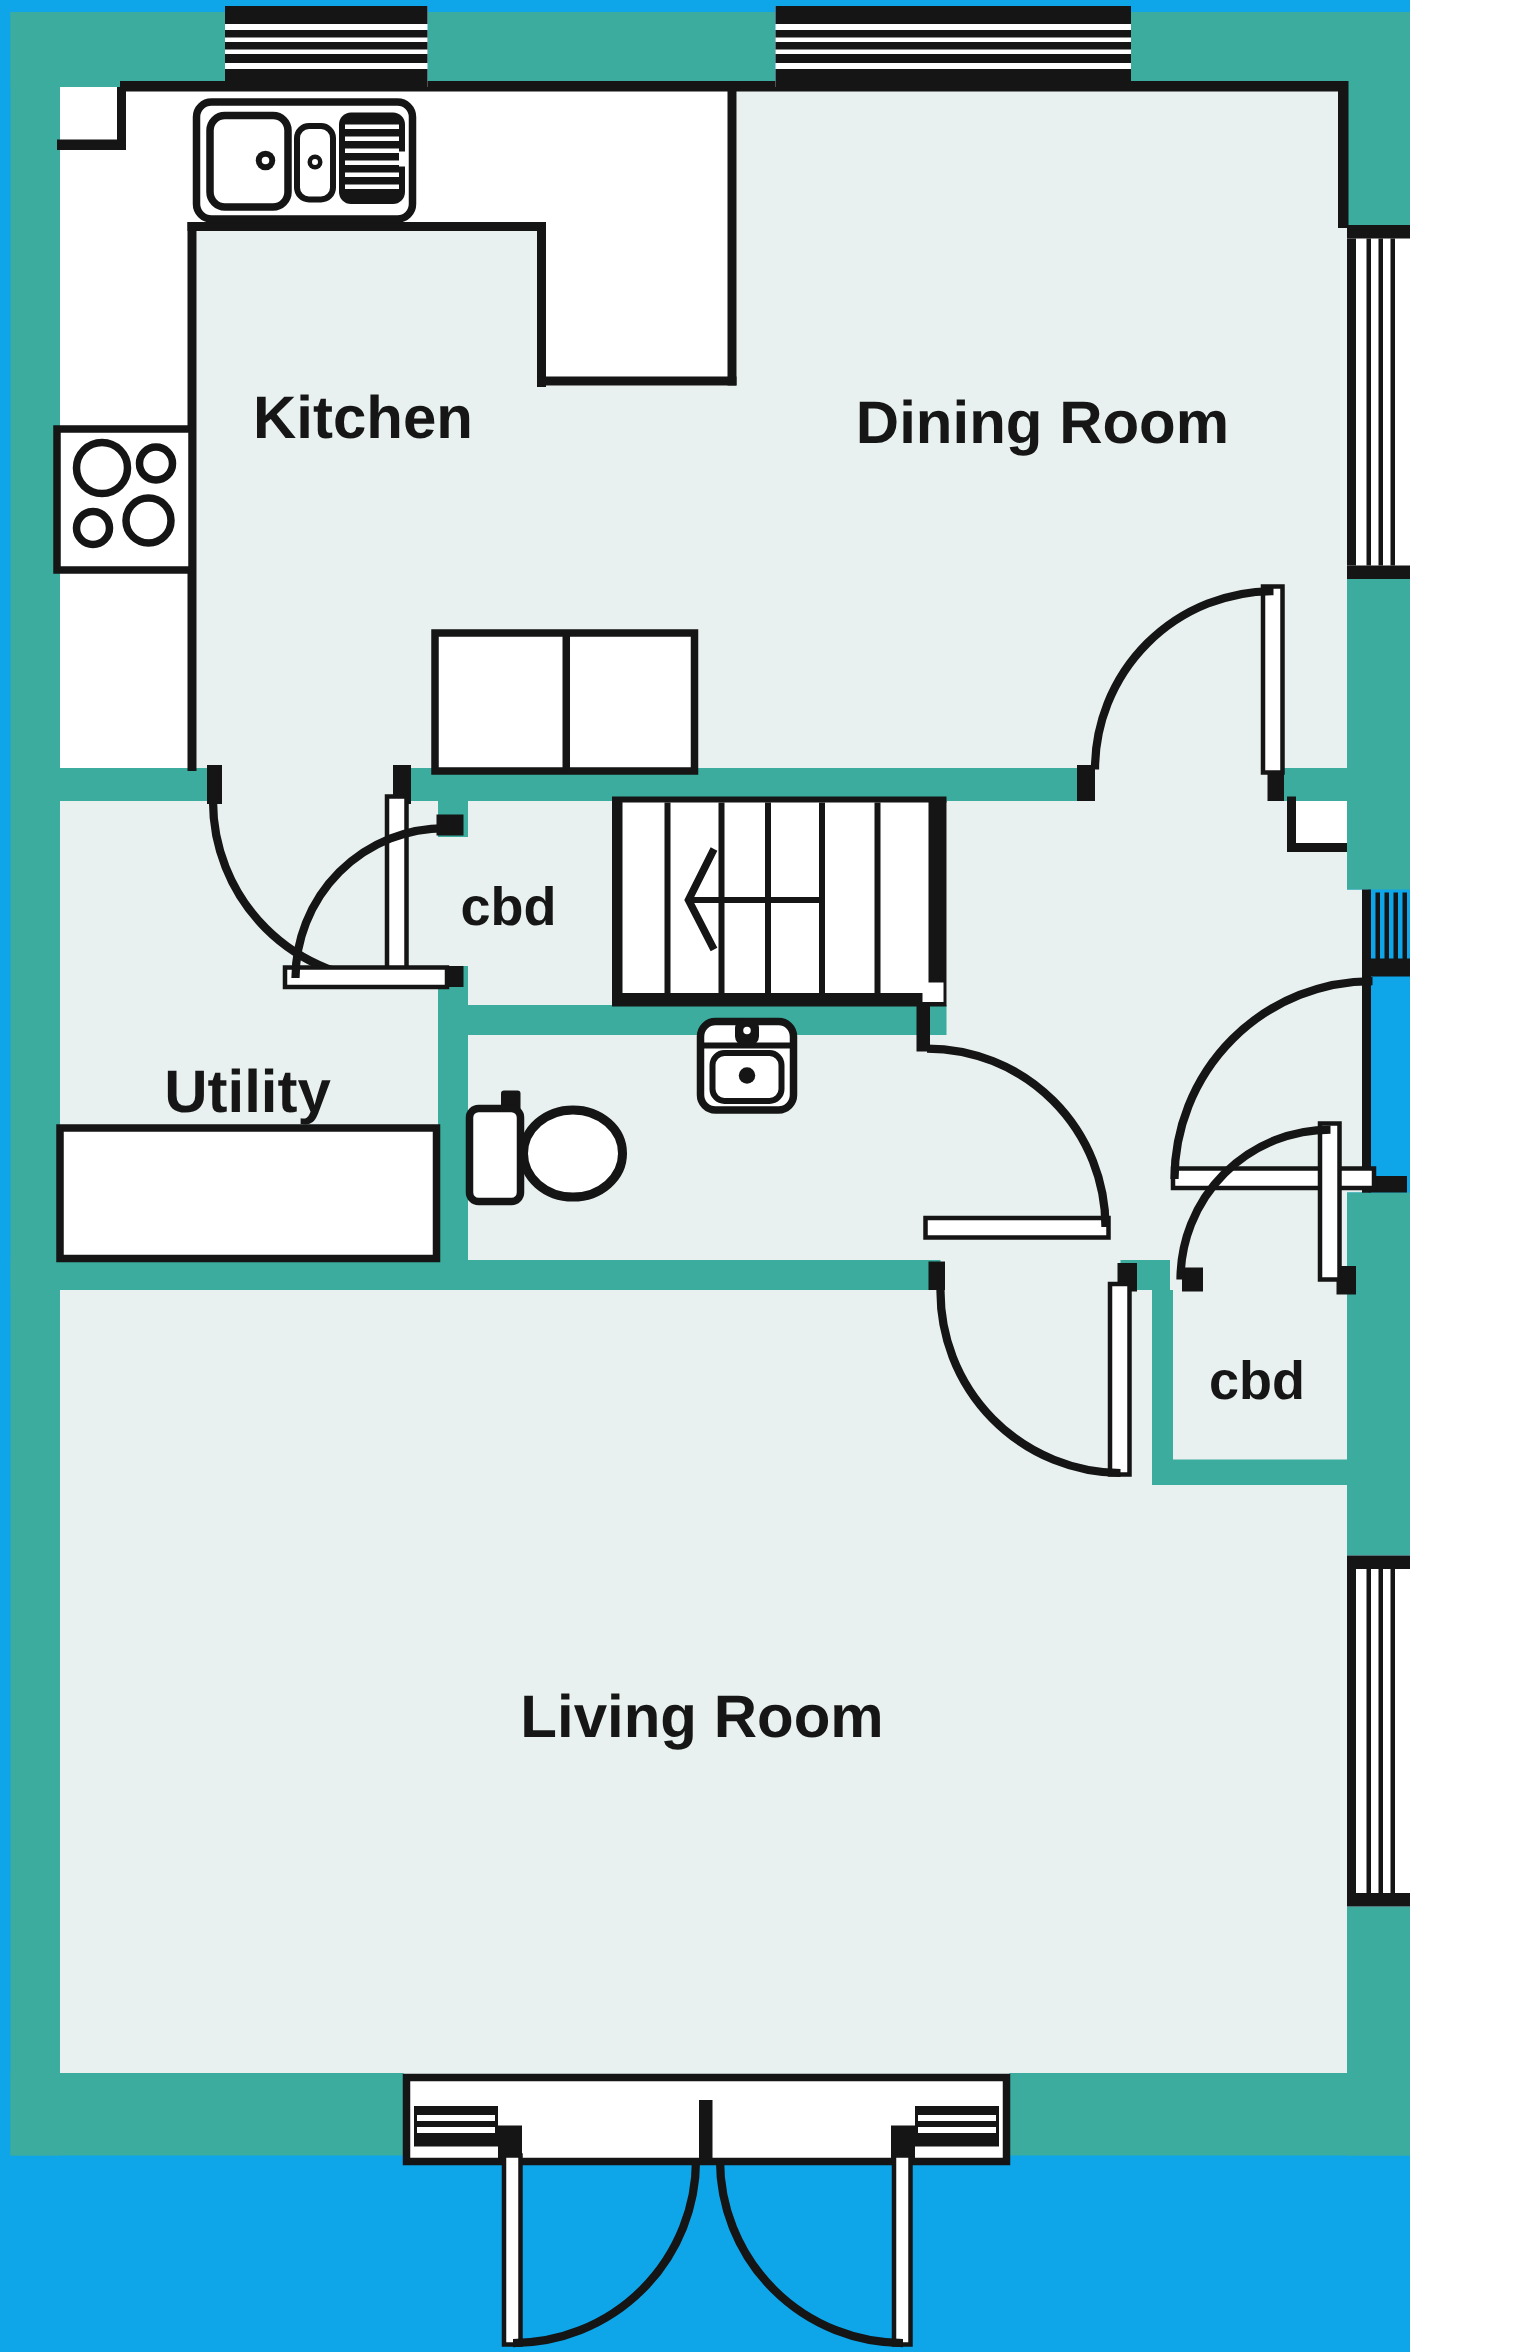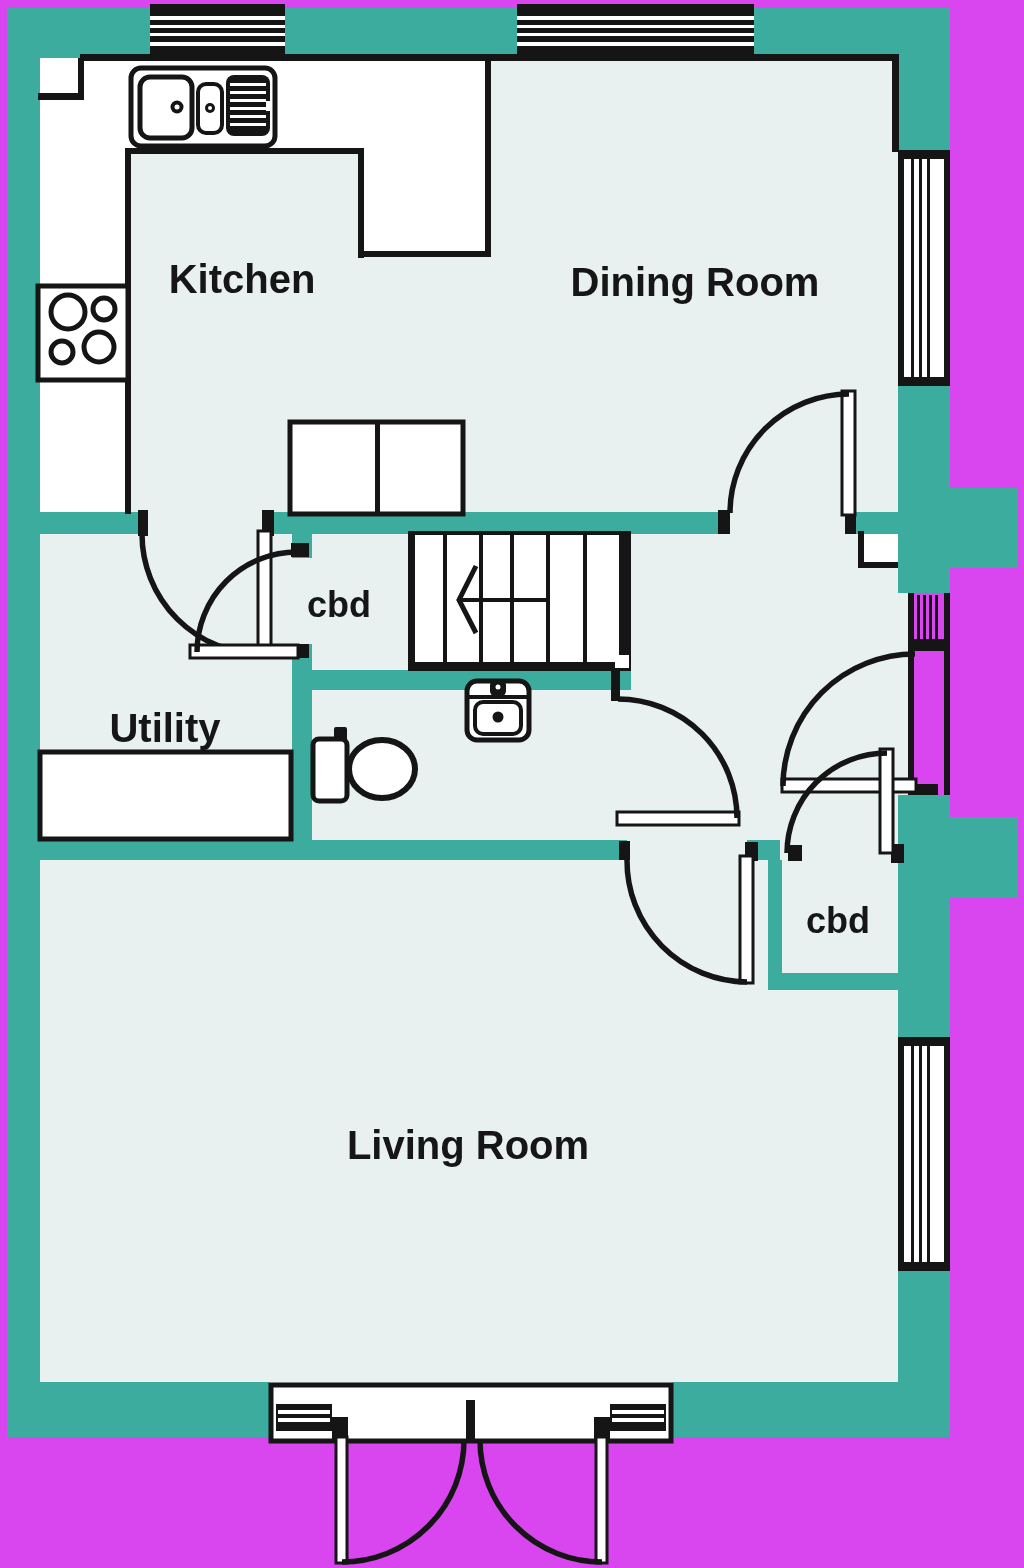--- a/index.html
+++ b/index.html
@@ -3,21 +3,21 @@
 <meta charset="utf-8">
 <style>
   :root{
     --wall-teal:#3BAC9E;
     --room-mint:#E9F1F0;
     --line-black:#151515;
     --fixture-white:#FFFFFF;
     --label-text:#161616;
   }
   html,body{margin:0;padding:0;background:#fff;}
-  .page{width:1024px;height:1568px;position:relative;background:#d946ef;overflow:hidden;}
+  .page{width:940px;height:1568px;position:relative;background:#0ea5e9;overflow:hidden;}
   svg{display:block;}
   .wall{fill:var(--wall-teal);}
   .room{fill:var(--room-mint);}
   .blk{fill:var(--line-black);}
   .wht{fill:var(--fixture-white);}
   .ln{stroke:var(--line-black);fill:none;}
   .fix{fill:var(--fixture-white);stroke:var(--line-black);}
   .leaf{fill:var(--fixture-white);stroke:var(--line-black);stroke-width:3;}
   .arc{stroke:var(--line-black);stroke-width:5.5;fill:none;}
   .lbl{font-family:"Liberation Sans","DejaVu Sans",sans-serif;font-weight:700;fill:var(--label-text);text-anchor:middle;}

